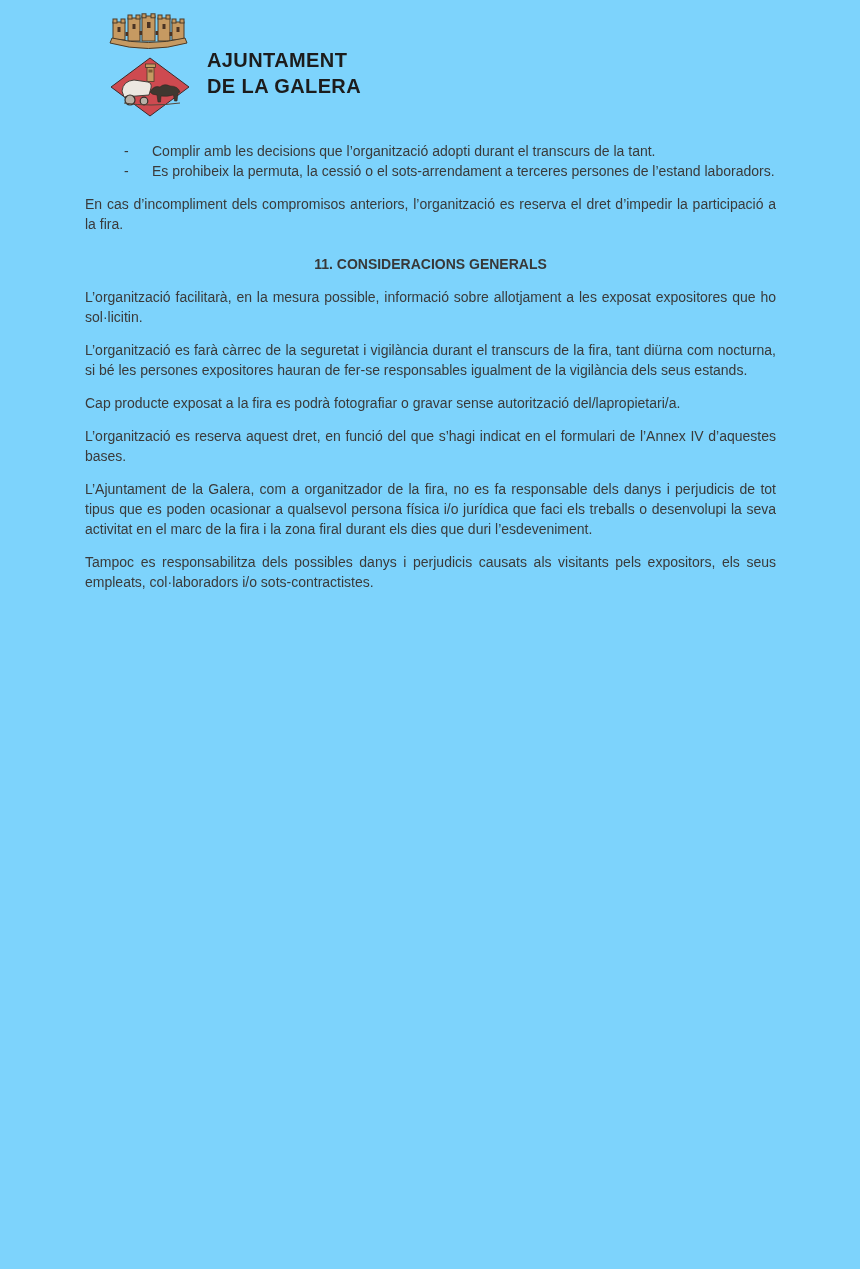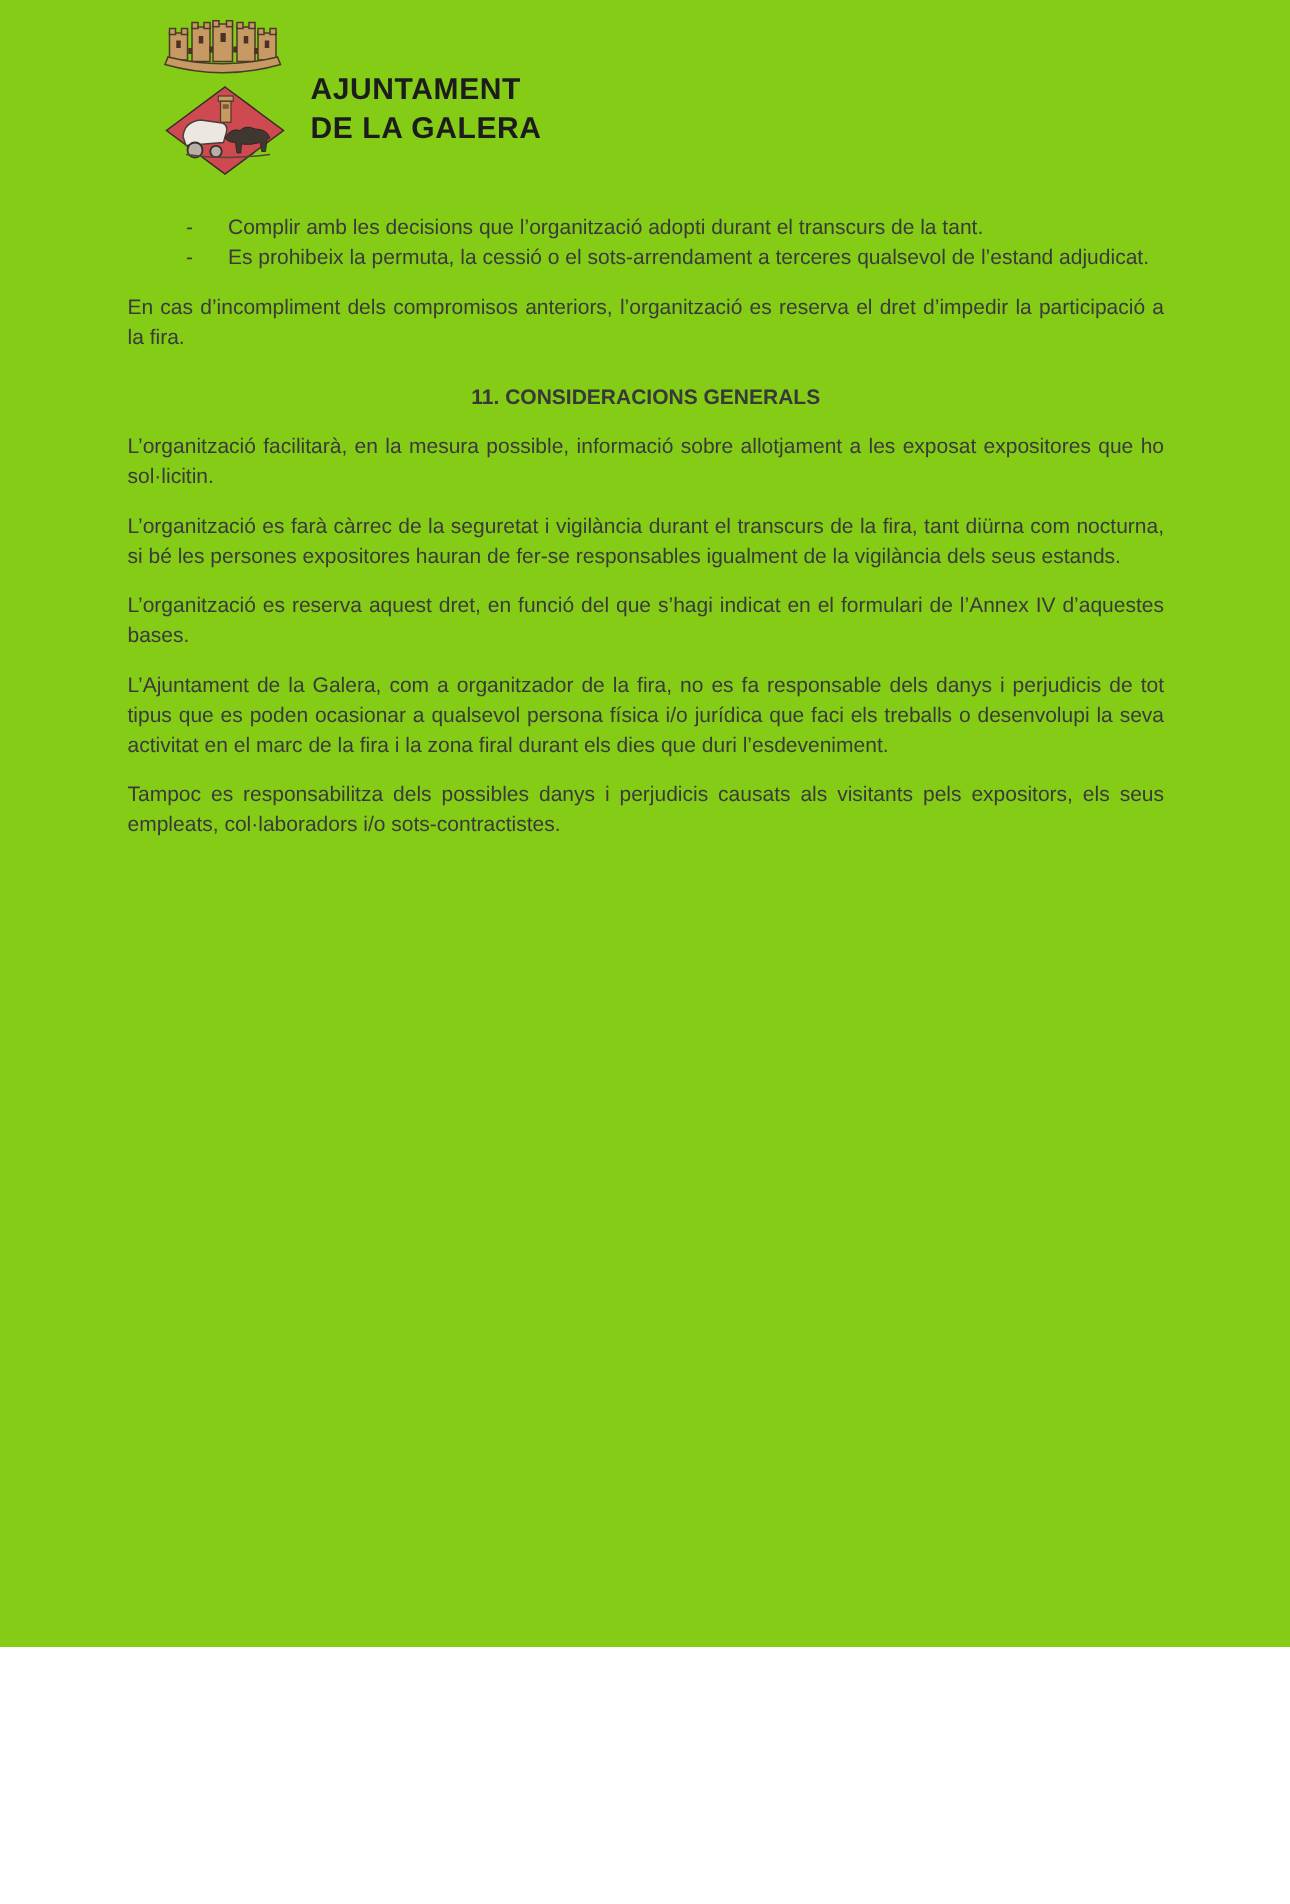--- a/index.html
+++ b/index.html
@@ -1,20 +1,20 @@
 <!DOCTYPE html>
 <html><head>
 <meta charset="utf-8">
 <style>
   html,body{margin:0;padding:0;background:#ffffff;}
   .page{
     position:relative;
     width:860px;
-    height:1098px;
-    background:#84cc16;
+    height:1269px;
+    background:#7dd3fc;
     font-family:"Liberation Sans", sans-serif;
     color:#3a3a3a;
     overflow:hidden;
   }
   .logo{
     position:absolute;
     left:104px;
     top:13px;
     width:92px;
     height:106px;
@@ -127,27 +127,28 @@
   </div>
 
   <div class="content">
 
     <div class="bullet-row">
       <span class="bullet-marker">-</span>
       <span class="bullet-text">Complir amb les decisions que l’organització adopti durant el transcurs de la tant.</span>
     </div>
     <div class="bullet-row">
       <span class="bullet-marker">-</span>
-      <span class="bullet-text">Es prohibeix la permuta, la cessió o el sots-arrendament a terceres qualsevol de l’estand adjudicat.</span>
+      <span class="bullet-text">Es prohibeix la permuta, la cessió o el sots-arrendament a terceres persones de l’estand laboradors.</span>
     </div>
 
     <p class="para para-first">En cas d’incompliment dels compromisos anteriors, l’organització es reserva el dret d’impedir la participació a la fira.</p>
 
     <p class="para section-heading">11. CONSIDERACIONS GENERALS</p>
 
     <p class="para">L’organització facilitarà, en la mesura possible, informació sobre allotjament a les exposat expositores que ho sol·licitin.</p>
     <p class="para">L’organització es farà càrrec de la seguretat i vigilància durant el transcurs de la fira, tant diürna com nocturna, si bé les persones expositores hauran de fer-se responsables igualment de la vigilància dels seus estands.</p>
+    <p class="para">Cap producte exposat a la fira es podrà fotografiar o gravar sense autorització del/lapropietari/a.</p>
     <p class="para">L’organització es reserva aquest dret, en funció del que s’hagi indicat en el formulari de l’Annex IV d’aquestes bases.</p>
     <p class="para">L’Ajuntament de la Galera, com a organitzador de la fira, no es fa responsable dels danys i perjudicis de tot tipus que es poden ocasionar a qualsevol persona física i/o jurídica que faci els treballs o desenvolupi la seva activitat en el marc de la fira i la zona firal durant els dies que duri l’esdeveniment.</p>
     <p class="para">Tampoc es responsabilitza dels possibles danys i perjudicis causats als visitants pels expositors, els seus empleats, col·laboradors i/o sots-contractistes.</p>
 
   </div>
 </div>
 
 </body></html>

